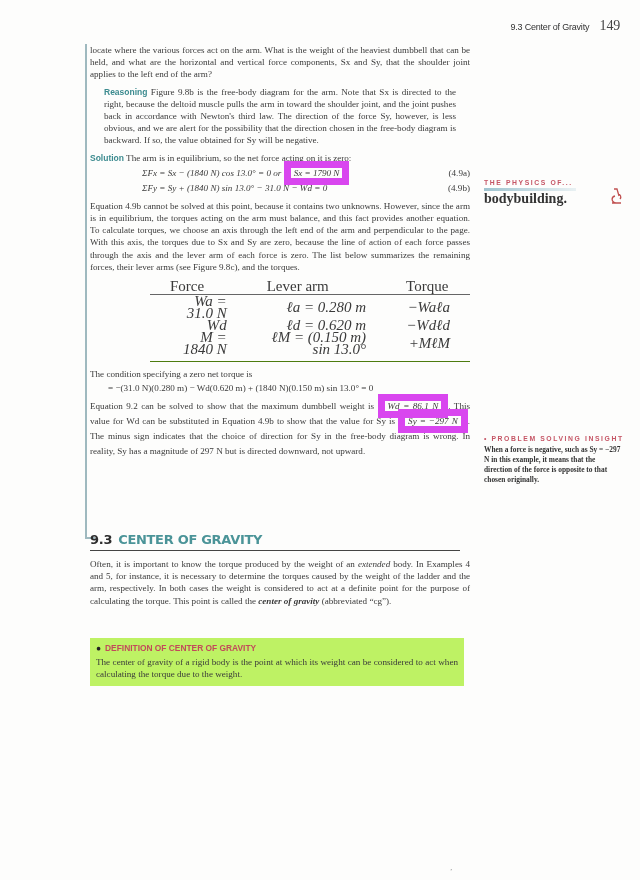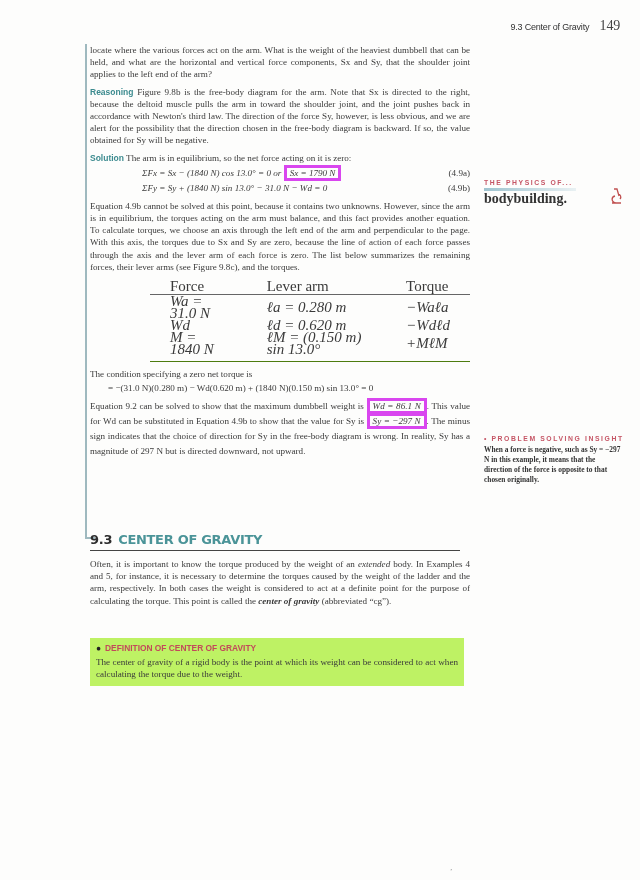--- a/index.html
+++ b/index.html
@@ -8,24 +8,24 @@
   .abs { position:absolute; }
   .running-head { top:18px; right:20px; font-family:"Liberation Sans", sans-serif; font-size:9px; color:#333; letter-spacing:-0.2px; }
   .running-head .pg { font-family:"Liberation Serif", serif; font-size:14px; margin-left:8px; color:#444; }
   .main { left:90px; width:380px; font-size:9.1px; line-height:12.2px; text-align:justify; }
   .margin-bar { left:85px; top:44px; width:2px; height:494px; background:#9fb9bf; }
   .margin-bar-foot { left:85px; top:537px; width:10px; height:2px; background:#9fb9bf; }
   .label { font-family:"Liberation Sans", sans-serif; font-weight:bold; color:#3c8b8f; font-size:8.5px; }
   .eq { font-style:italic; }
   .eqrow { position:relative; height:13px; white-space:nowrap; }
   .eqnum { position:absolute; right:0; font-style:normal; }
-  .boxed { border:3px solid #d946ef; padding:0 3px; }
+  .boxed { border:7px solid #d946ef; padding:0 3px; }
   table.lev { margin:6px auto 6px 60px; border-collapse:collapse; font-size:15px; }
   table.lev th { font-weight:normal; border-bottom:1px solid #666; padding:1px 20px 2px; }
-  table.lev td { padding:0 20px; text-align:left; line-height:12px; }
+  table.lev td { padding:0 20px; text-align:right; line-height:12px; }
   table.lev tr:last-child td { border-bottom:1px solid #4d7c0f; padding-bottom:6px; }
   .section-title { left:90px; top:532px; width:370px; border-bottom:1px solid #444; font-family:"DejaVu Sans", sans-serif; font-weight:bold; font-size:13px; padding-bottom:3px; letter-spacing:-0.3px; }
   .section-title .num { color:#2e2e2e; }
   .section-title .ttl { color:#4b9498; margin-left:6px; }
   .def-box { left:90px; top:638px; width:362px; background:#bef264; padding:4px 6px 6px; font-size:9.1px; line-height:12px; }
   .def-title { font-family:"Liberation Sans", sans-serif; font-weight:bold; color:#c24a5a; font-size:8.4px; margin-bottom:2px; }
   .def-title .bullet { color:#222; margin-right:4px; }
   .side { left:484px; width:140px; }
   .side-title { font-family:"Liberation Sans", sans-serif; font-weight:bold; color:#c55565; font-size:6.8px; letter-spacing:1.6px; }
   .side-rule { height:3px; background:linear-gradient(to right,#9ec3cf,#e9f1f3); margin:2px 0 3px; width:92px; }
@@ -39,21 +39,21 @@
 <div class="abs running-head">
   <span>9.3  Center of Gravity</span>
   <span class="pg">149</span>
 </div>
 
 <div class="abs margin-bar"></div>
 <div class="abs margin-bar-foot"></div>
 
 <div class="abs main" style="top:44px;">
   <p style="margin:0 0 5px;">locate where the various forces act on the arm. What is the weight of the heaviest dumbbell that can be held, and what are the horizontal and vertical force components, Sx and Sy, that the shoulder joint applies to the left end of the arm?</p>
-  <p style="margin:0 0 5px;">
+  <p style="margin:0 14px 5px;">
     <span class="label">Reasoning</span><span> Figure 9.8b is the free-body diagram for the arm. Note that Sx is directed to the right, because the deltoid muscle pulls the arm in toward the shoulder joint, and the joint pushes back in accordance with Newton's third law. The direction of the force Sy, however, is less obvious, and we are alert for the possibility that the direction chosen in the free-body diagram is backward. If so, the value obtained for Sy will be negative.</span>
   </p>
   <p style="margin:0 0 3px;">
     <span class="label">Solution</span><span> The arm is in equilibrium, so the net force acting on it is zero:</span>
   </p>
   <div class="eqrow" style="padding-left:52px;">
     <span class="eq">ΣFx = Sx − (1840 N) cos 13.0° = 0   or</span>
     <span class="eq boxed">Sx = 1790 N</span>
     <span class="eqnum">(4.9a)</span>
   </div>

